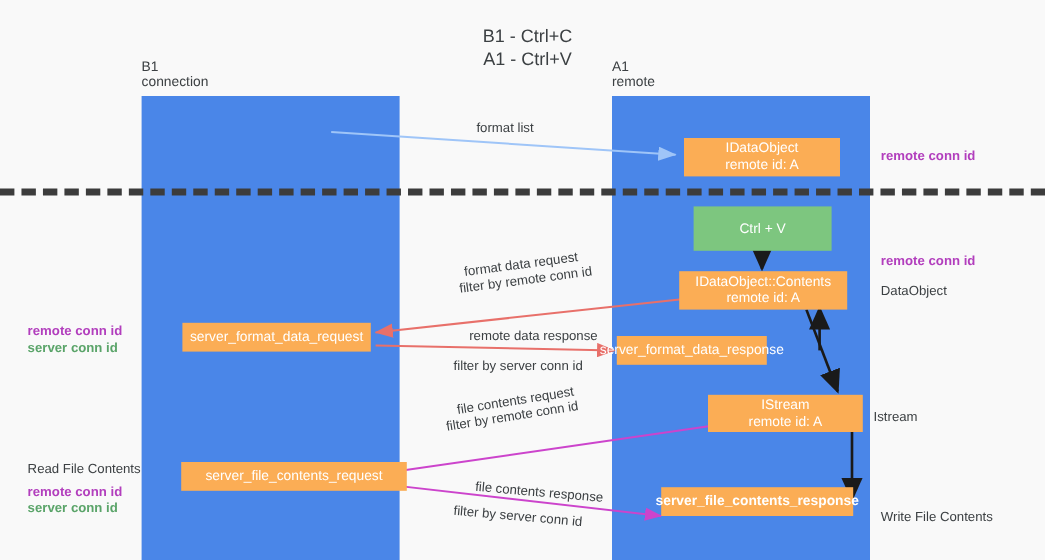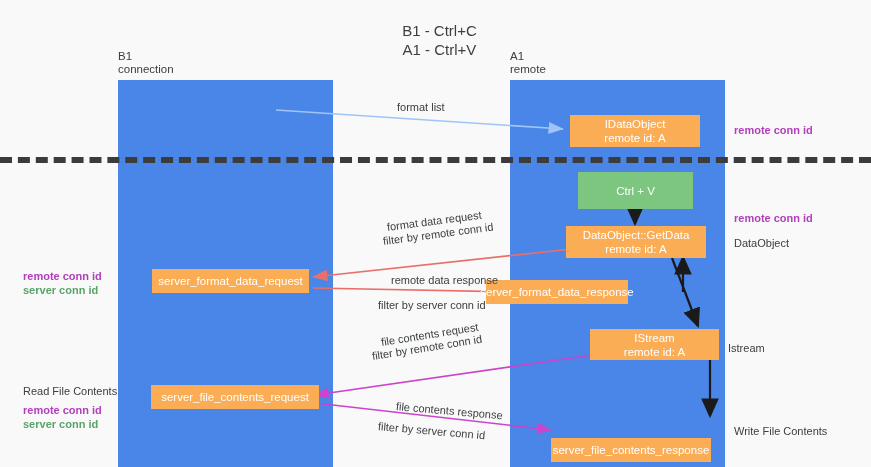--- a/index.html
+++ b/index.html
@@ -125,42 +125,42 @@
   <div class="node orange" style="left:570px;top:115px;width:130px;height:32px;align-items:center;">
     <span class="ln">IDataObject</span>
     <span class="ln">remote id: A</span>
   </div>
 
   <div class="node green" style="left:578px;top:172px;width:115px;height:37px;">
     <span class="ln">Ctrl + V</span>
   </div>
 
   <div class="node orange" style="left:566px;top:226px;width:140px;height:32px;">
-    <span class="ln">DataObject::GetData</span>
+    <span class="ln">IDataObject::Contents</span>
     <span class="ln">remote id: A</span>
   </div>
 
   <div class="node orange" style="left:152px;top:269px;width:157px;height:24px;">
     <span class="ln">server_format_data_request</span>
   </div>
 
-  <div class="node orange" style="left:486px;top:280px;width:142px;height:24px;">
+  <div class="node orange" style="left:514px;top:280px;width:125px;height:24px;">
     <span class="ln">server_format_data_response</span>
   </div>
 
   <div class="node orange" style="left:590px;top:329px;width:129px;height:31px;">
     <span class="ln">IStream</span>
     <span class="ln">remote id: A</span>
   </div>
 
-  <div class="node orange" style="left:151px;top:385px;width:168px;height:24px;">
+  <div class="node orange" style="left:151px;top:385px;width:188px;height:24px;">
     <span class="ln">server_file_contents_request</span>
   </div>
 
-  <div class="node orange" style="left:551px;top:438px;width:160px;height:24px;">
+  <div class="node orange" style="left:551px;top:406px;width:160px;height:24px;font-weight:bold;">
     <span class="ln">server_file_contents_response</span>
   </div>
 
   <div class="lbl" style="left:397px;top:100px;">format list</div>
 
   <div class="lbl tilt-up" style="left:387px;top:220px;">format data request</div>
   <div class="lbl tilt-up" style="left:383px;top:234px;">
     <span class="mix">filter by </span><span class="purple" style="display:inline">remote conn id</span>
   </div>
 

